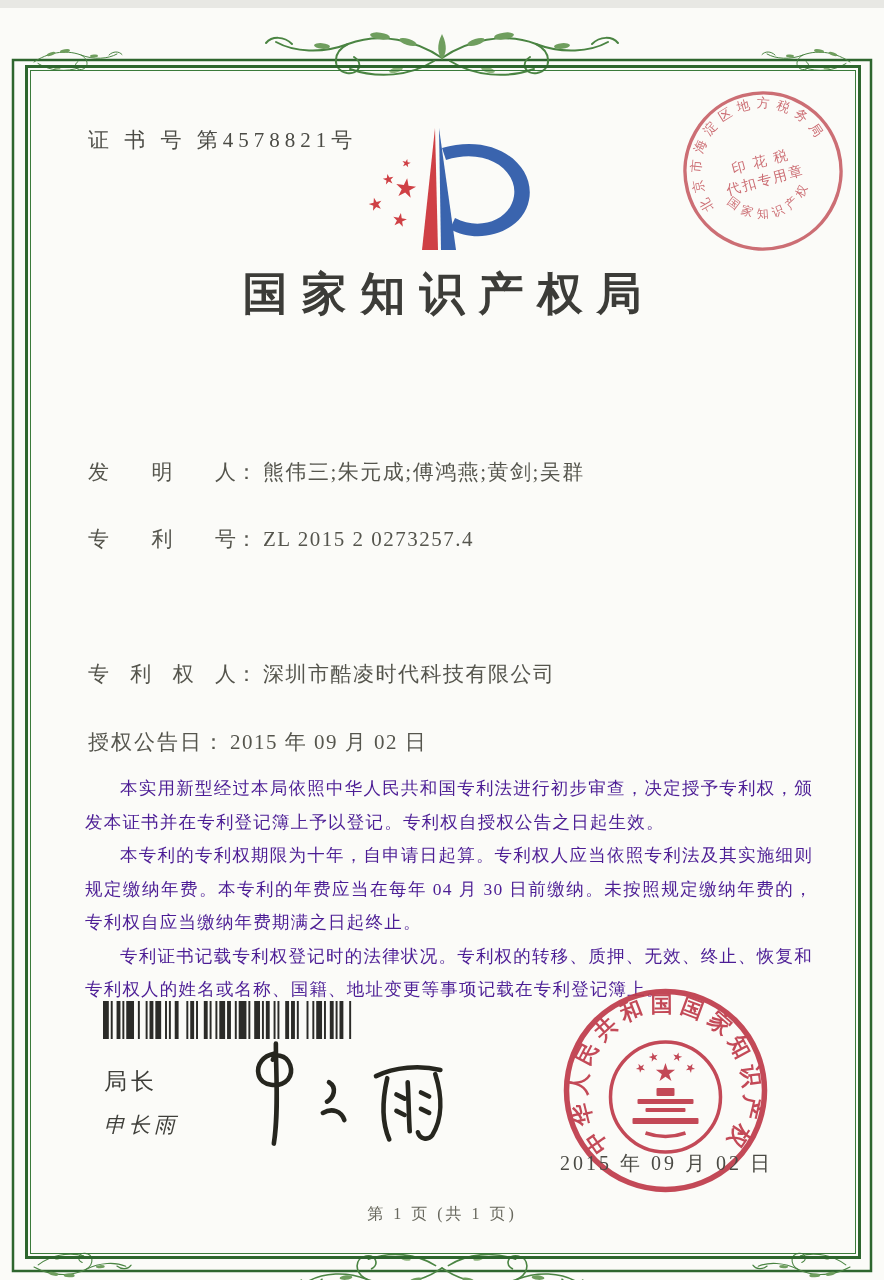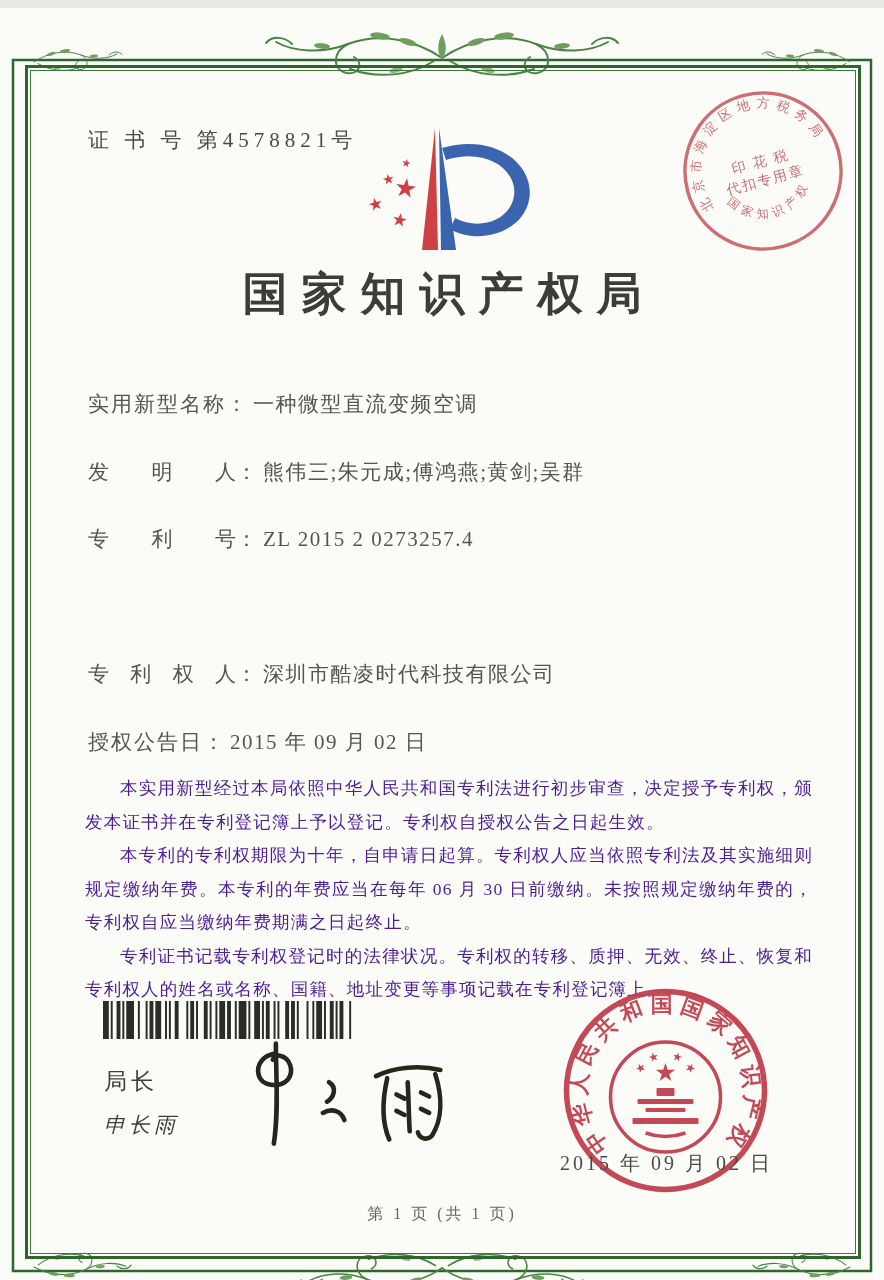--- a/index.html
+++ b/index.html
@@ -106,39 +106,36 @@
       <text font-size="12" letter-spacing="5">
         <textPath href="#taxBot" startOffset="0">国家知识产权局</textPath>
       </text>
       <text x="87" y="82" font-size="14" text-anchor="middle" letter-spacing="2">印 花 税</text>
       <text x="87" y="101" font-size="14" text-anchor="middle" letter-spacing="2">代扣专用章</text>
     </g>
   </svg>
 
   <div class="title">国家知识产权局</div>
 
-  <div class="frow" style="top:382px">
-    <span class="flabel">实用新型名称</span><span class="colon">：</span><span class="fval">一种微型直流变频空调</span>
-  </div>
   <div class="frow" style="top:450px">
     <span class="flabel spread">发明人</span><span class="colon">：</span><span class="fval">熊伟三;朱元成;傅鸿燕;黄剑;吴群</span>
   </div>
   <div class="frow" style="top:517px">
     <span class="flabel spread">专利号</span><span class="colon">：</span><span class="fval">ZL 2015 2 0273257.4</span>
   </div>
   <div class="frow" style="top:652px">
     <span class="flabel spread">专利权人</span><span class="colon">：</span><span class="fval">深圳市酷凌时代科技有限公司</span>
   </div>
   <div class="frow" style="top:720px">
     <span class="flabel">授权公告日</span><span class="colon">：</span><span class="fval">2015 年 09 月 02 日</span>
   </div>
 
   <div class="body-text">
     <p>本实用新型经过本局依照中华人民共和国专利法进行初步审查，决定授予专利权，颁发本证书并在专利登记簿上予以登记。专利权自授权公告之日起生效。</p>
-    <p>本专利的专利权期限为十年，自申请日起算。专利权人应当依照专利法及其实施细则规定缴纳年费。本专利的年费应当在每年 06 月 30 日前缴纳。未按照规定缴纳年费的，专利权自应当缴纳年费期满之日起终止。</p>
+    <p>本专利的专利权期限为十年，自申请日起算。专利权人应当依照专利法及其实施细则规定缴纳年费。本专利的年费应当在每年 04 月 30 日前缴纳。未按照规定缴纳年费的，专利权自应当缴纳年费期满之日起终止。</p>
     <p>专利证书记载专利权登记时的法律状况。专利权的转移、质押、无效、终止、恢复和专利权人的姓名或名称、国籍、地址变更等事项记载在专利登记簿上。</p>
   </div>
 
   <div class="barcode-wrap">
     <svg id="barcode" width="252" height="38" preserveAspectRatio="none" viewBox="0 0 130 38">
         <rect x="0" y="0" width="3" height="38" fill="#2b2b28"></rect>
         <rect x="4" y="0" width="1" height="38" fill="#2b2b28"></rect>
         <rect x="7" y="0" width="2" height="38" fill="#2b2b28"></rect>
         <rect x="10" y="0" width="1" height="38" fill="#2b2b28"></rect>
         <rect x="12" y="0" width="4" height="38" fill="#2b2b28"></rect>

